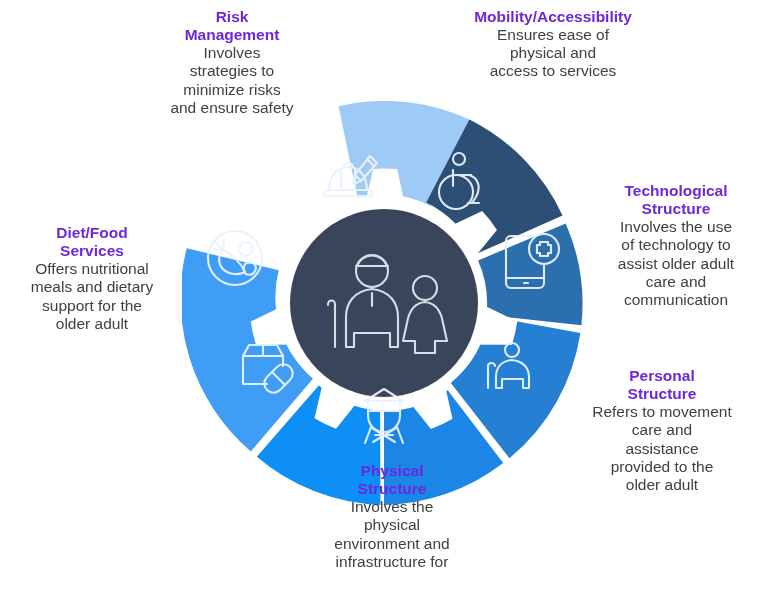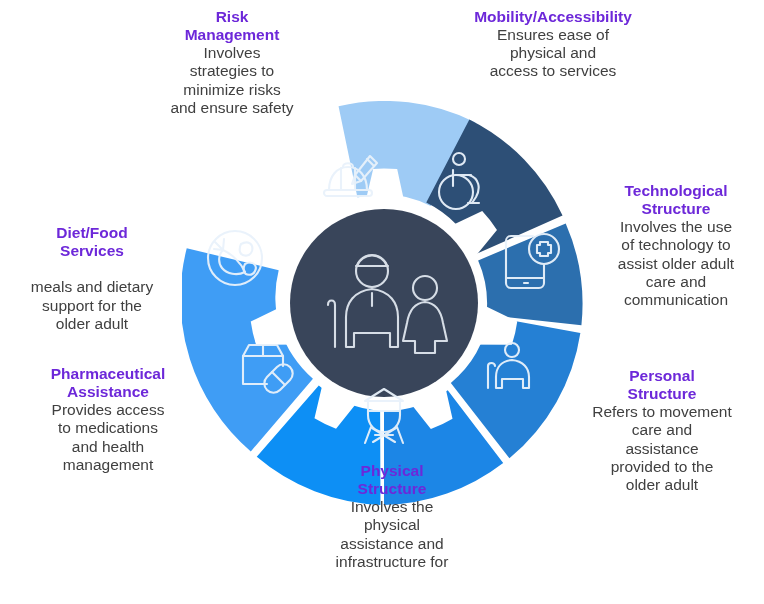--- a/index.html
+++ b/index.html
@@ -261,53 +261,41 @@
       <span>access to services</span><br>
     </span>
   </div>
 
   <div class="callout" id="c-diet">
     <span class="ctitle">
       <span>Diet/Food</span><br>
       <span>Services</span>
     </span>
     <span class="cdesc">
-      <br>
+      <span>Offers nutritional</span><br>
       <span>meals and dietary</span><br>
       <span>support for the</span><br>
       <span>older adult</span>
     </span>
   </div>
 
   <div class="callout" id="c-tech">
     <span class="ctitle">
       <span>Technological</span><br>
       <span>Structure</span>
     </span>
     <span class="cdesc">
       <span>Involves the use</span><br>
       <span>of technology to</span><br>
       <span>assist older adult</span><br>
       <span>care and</span><br>
       <span>communication</span>
     </span>
   </div>
 
-  <div class="callout" id="c-pharma">
-    <span class="ctitle">
-      <span>Pharmaceutical</span><br>
-      <span>Assistance</span>
-    </span>
-    <span class="cdesc">
-      <span>Provides access</span><br>
-      <span>to medications</span><br>
-      <span>and health</span><br>
-      <span>management</span>
-    </span>
-  </div>
 
   <div class="callout" id="c-personal">
     <span class="ctitle">
       <span>Personal</span><br>
       <span>Structure</span>
     </span>
     <span class="cdesc">
       <span>Refers to movement</span><br>
       <span>care and</span><br>
       <span>assistance</span><br>
@@ -317,18 +305,18 @@
   </div>
 
   <div class="callout" id="c-physical">
     <span class="ctitle">
       <span>Physical</span><br>
       <span>Structure</span>
     </span>
     <span class="cdesc">
       <span>Involves the</span><br>
       <span>physical</span><br>
-      <span>assistance and</span><br>
+      <span>environment and</span><br>
       <span>infrastructure for</span><br>
     </span>
   </div>
 
 </div>
 
 </body></html>

